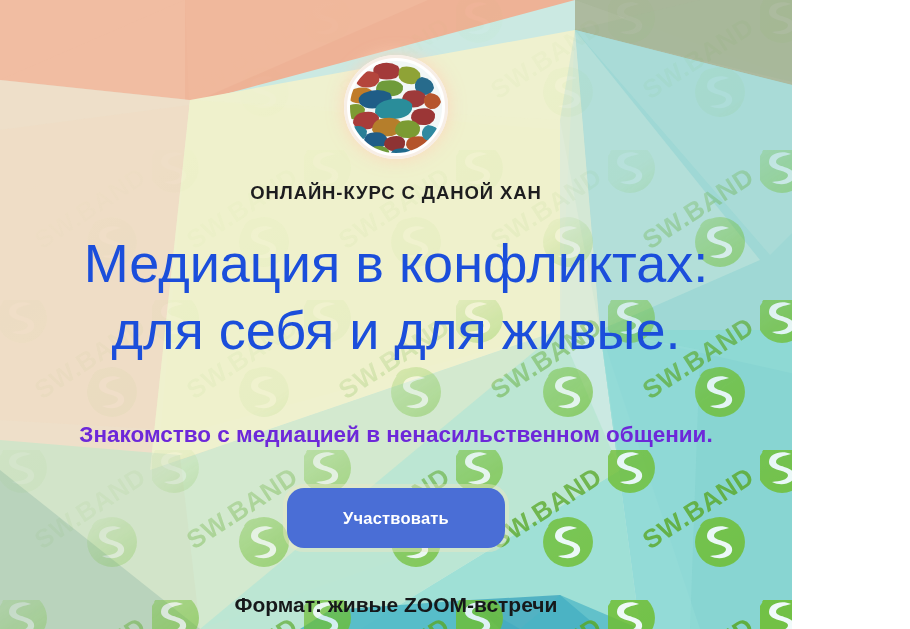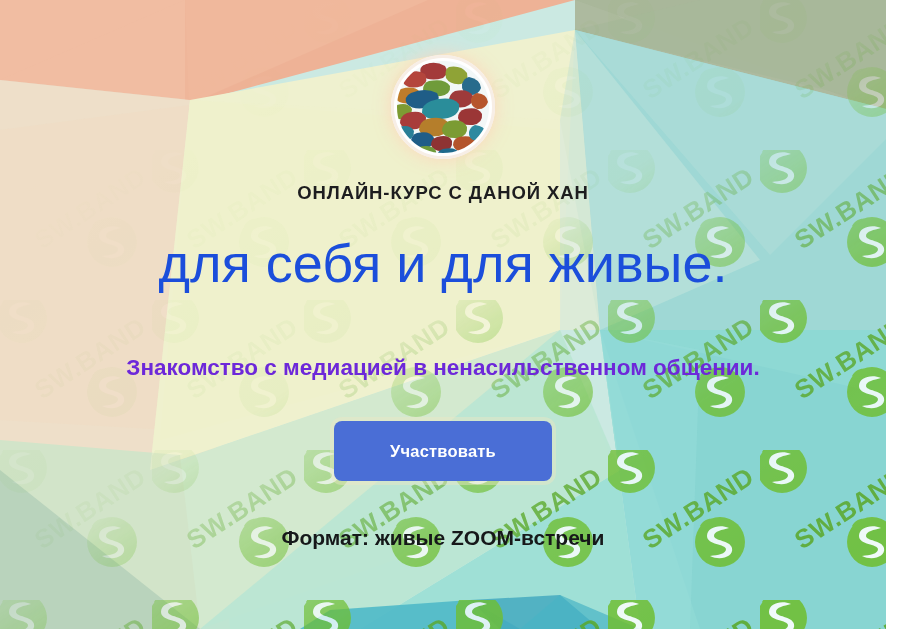--- a/index.html
+++ b/index.html
@@ -8,21 +8,21 @@
     padding: 0;
     background: #ffffff;
   }
   body {
     font-family: "Liberation Sans", "DejaVu Sans", sans-serif;
   }
 
   
   .poster {
     position: relative;
-    width: 886px;
+    width: 792px;
     height: 629px;
     overflow: hidden;
     background: #cfeee6;
   }
 
   
   .bg-layer {
     position: absolute;
     inset: 0;
     width: 910px;
@@ -93,21 +93,21 @@
     color: #6d28d9;
     text-align: center;
     white-space: nowrap;
   }
 
   .cta {
     margin-top: 40px;
     width: 218px;
     height: 60px;
     border: 0;
-    border-radius: 8px;
+    border-radius: 17px;
     background: #4a6ed6;
     color: #ffffff;
     font-family: "Liberation Sans", "DejaVu Sans", sans-serif;
     font-size: 16.5px;
     font-weight: bold;
     letter-spacing: 0.2px;
     cursor: pointer;
     box-shadow: 0 0 0 4px rgba(236, 231, 196, 0.45);
   }
 
@@ -264,20 +264,21 @@
           <path d="M6 90 q10 -2 13 4 q0 7 -7 9 q-10 1 -12 -5 q0 -6 6 -8 Z" fill="#b5452b"></path>
         </g>
         <circle cx="54" cy="54" r="48" fill="none" stroke="#ffffff" stroke-width="4"></circle>
         <circle cx="54" cy="54" r="50.5" fill="none" stroke="#f7eee6" stroke-width="3"></circle>
       </svg>
     </div>
 
     <div class="eyebrow">ОНЛАЙН-КУРС С ДАНОЙ ХАН</div>
 
     <h1 class="headline">
+      <span class="line">Медиация в конфликтах:</span>
       <span class="line">для себя и для живые.</span>
     </h1>
 
     <div class="subhead">Знакомство с медиацией в ненасильственном общении.</div>
 
     <button class="cta">Участвовать</button>
 
     <div class="format-note">Формат: живые ZOOM-встречи</div>
 
   </div>

